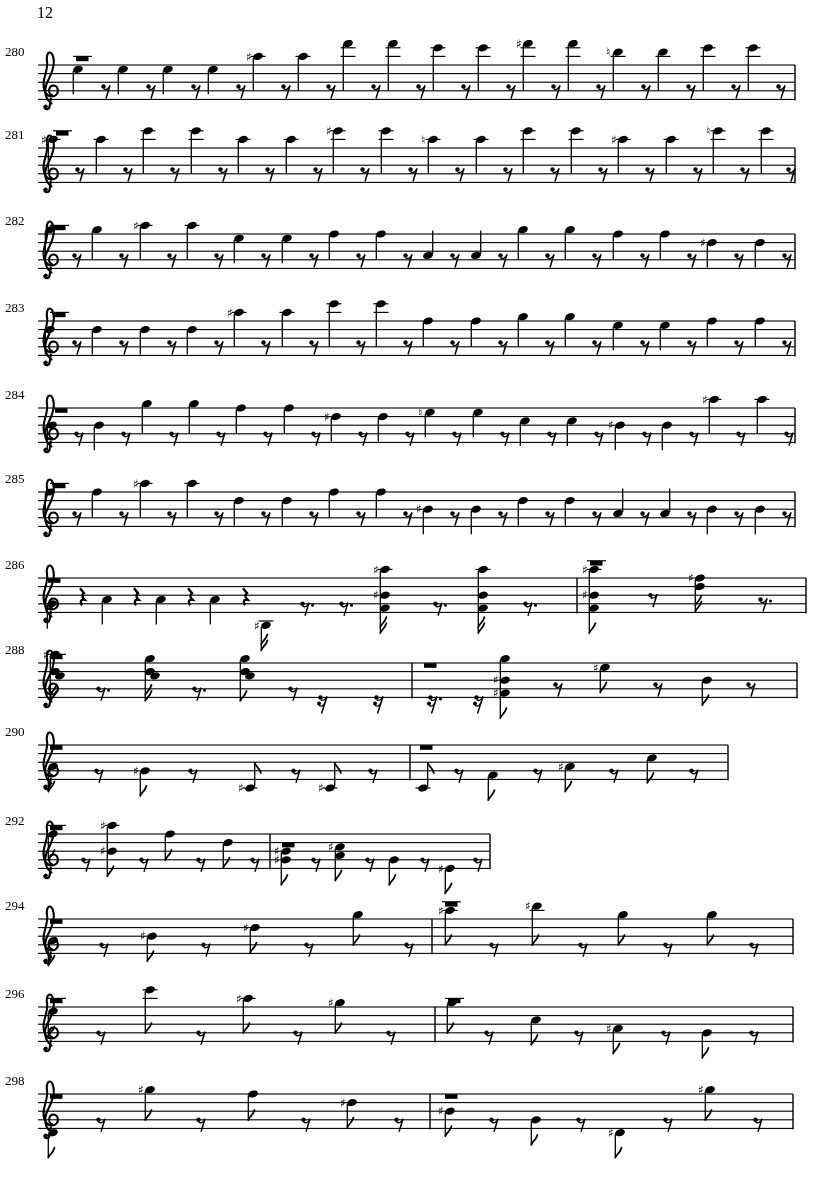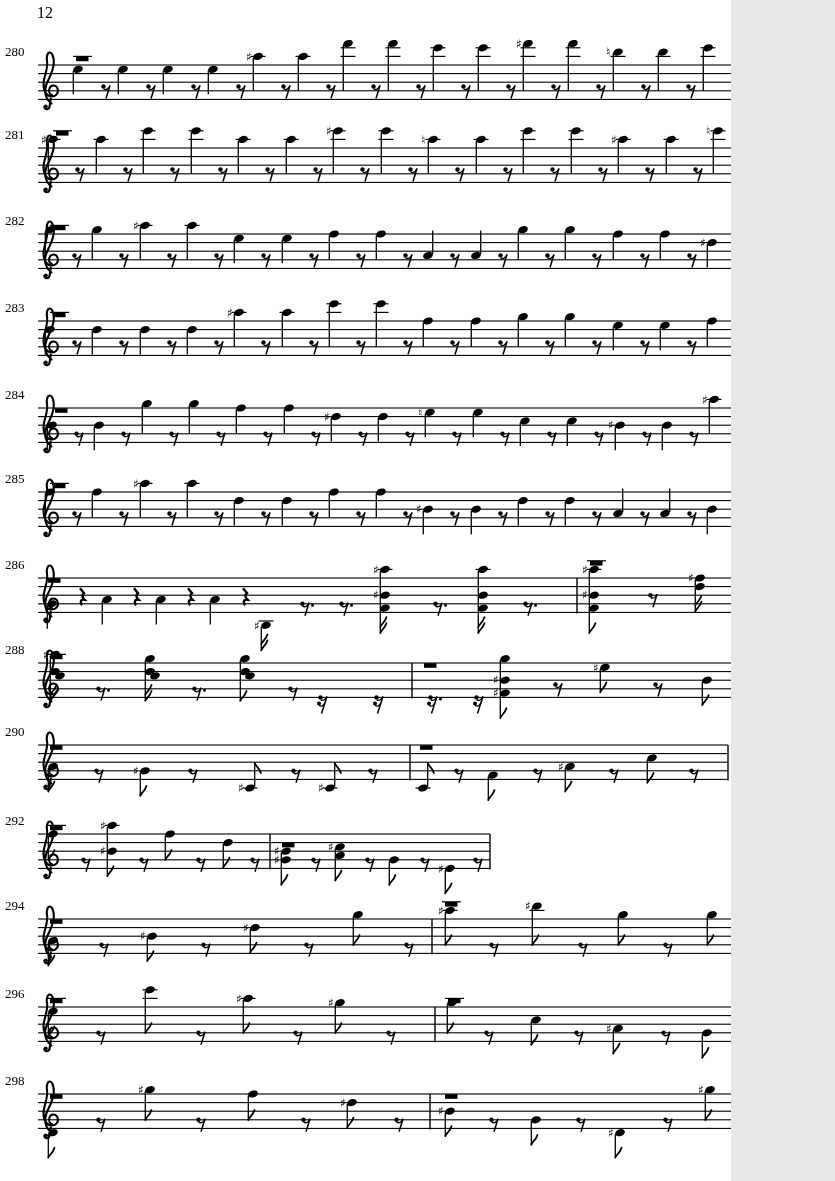--- a/index.html
+++ b/index.html
@@ -1,16 +1,16 @@
 <!DOCTYPE html>
 <html><head>
 <meta charset="utf-8">
 <style>
   html,body{margin:0;padding:0;background:#e8e8e8;}
-  #page{position:relative;width:731px;height:1181px;background:#ffffff;overflow:hidden;
+  #page{position:relative;width:835px;height:1181px;background:#ffffff;overflow:hidden;
         font-family:"Liberation Serif", serif;color:#000;}
   .pagenum{position:absolute;left:37px;top:4px;font-size:16px;color:#000;}
   svg{position:absolute;left:0;top:0;}
 </style>
 </head>
 <body>
 
 <div id="page">
   <div class="pagenum">12</div>
   <svg id="score" width="835" height="1181" viewBox="0 0 835 1181">

